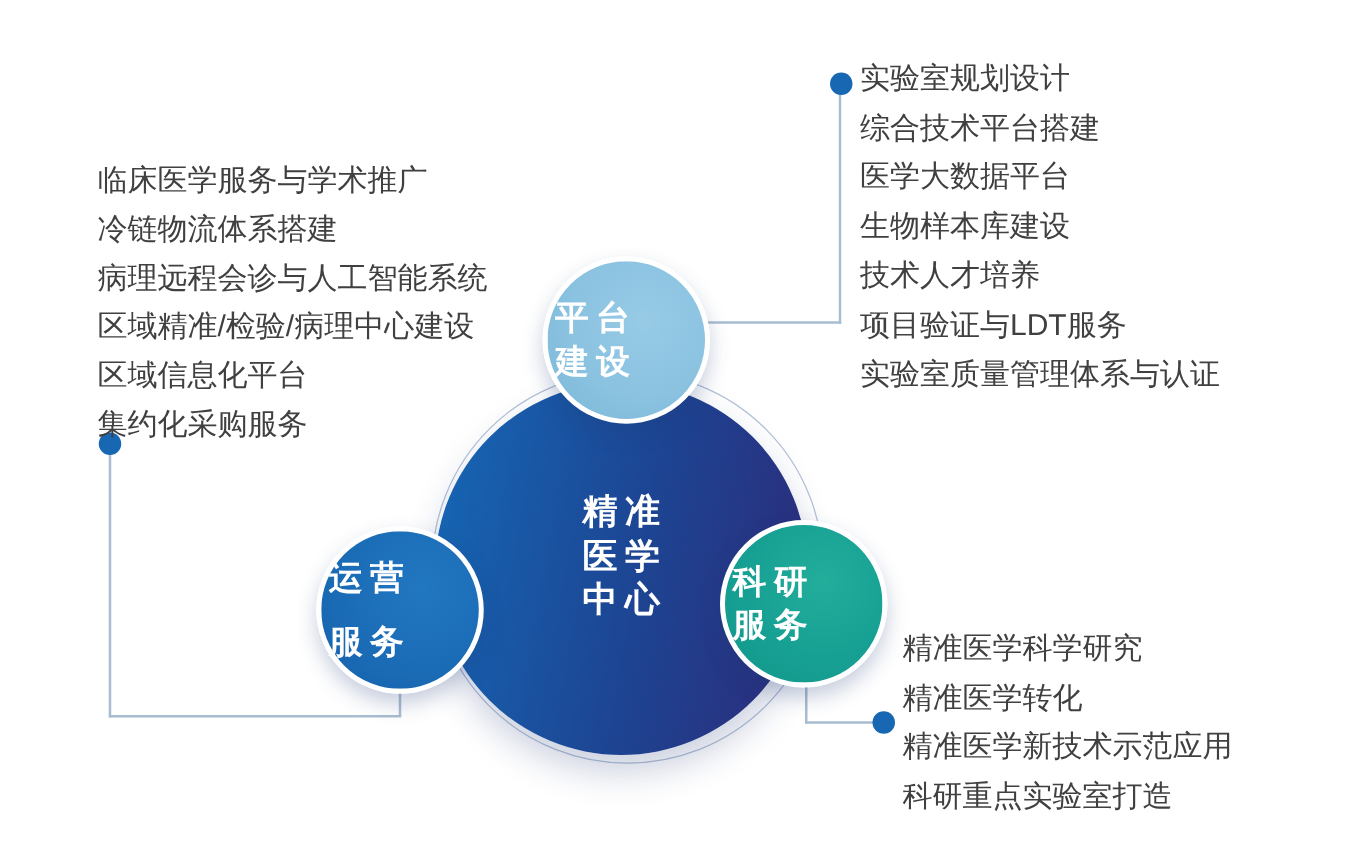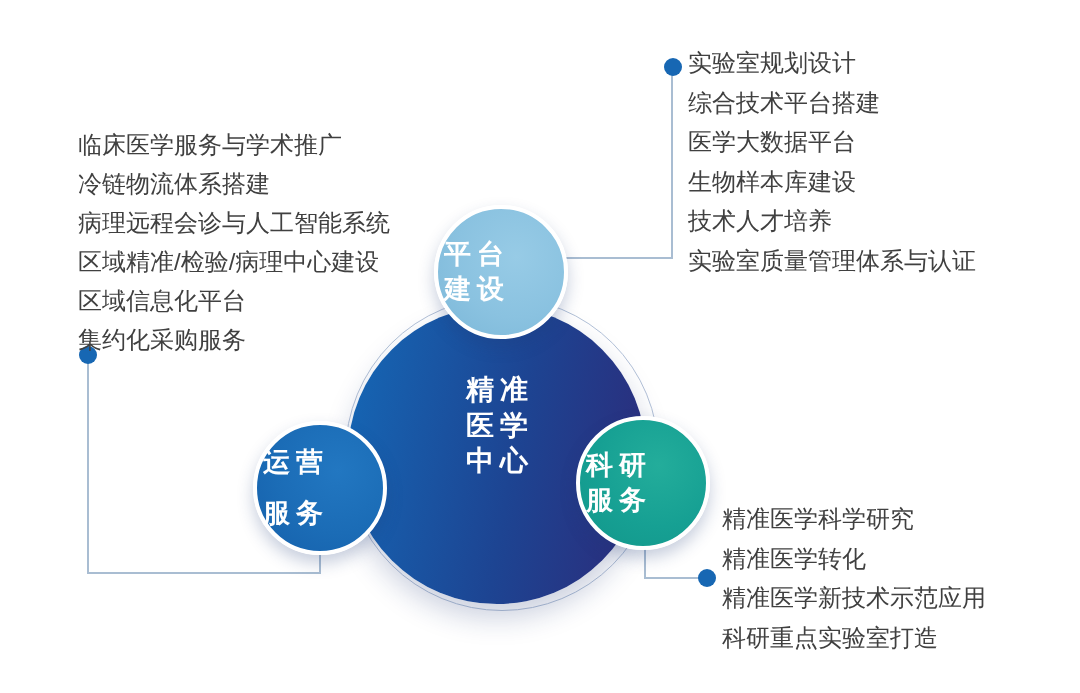--- a/index.html
+++ b/index.html
@@ -24,21 +24,21 @@
   .center-circle {
     position: absolute;
     left: 348px; top: 306px;
     width: 298px; height: 298px;
     border-radius: 50%;
     background: linear-gradient(100deg, #1568b6 0%, #1d4492 55%, #2b2d7c 95%);
     box-shadow: 0 14px 28px rgba(25, 45, 110, 0.22);
   }
   .center-title {
     position: absolute;
-    left: 348px; top: 372px;
+    left: 348px; top: 391px;
     width: 298px;
     text-align: center;
     color: #ffffff;
     font-size: 28px;
     font-weight: bold;
     line-height: 35.5px;
     letter-spacing: 6px;
     padding-left: 6px;
     box-sizing: border-box;
   }
@@ -150,20 +150,21 @@
     <li>区域信息化平台</li>
     <li>集约化采购服务</li>
   </ul>
 
   <ul class="list list-platform">
     <li>实验室规划设计</li>
     <li>综合技术平台搭建</li>
     <li>医学大数据平台</li>
     <li>生物样本库建设</li>
     <li>技术人才培养</li>
+    <li>项目验证与LDT服务</li>
     <li>实验室质量管理体系与认证</li>
   </ul>
 
   <ul class="list list-research">
     <li>精准医学科学研究</li>
     <li>精准医学转化</li>
     <li>精准医学新技术示范应用</li>
     <li>科研重点实验室打造</li>
   </ul>
 

